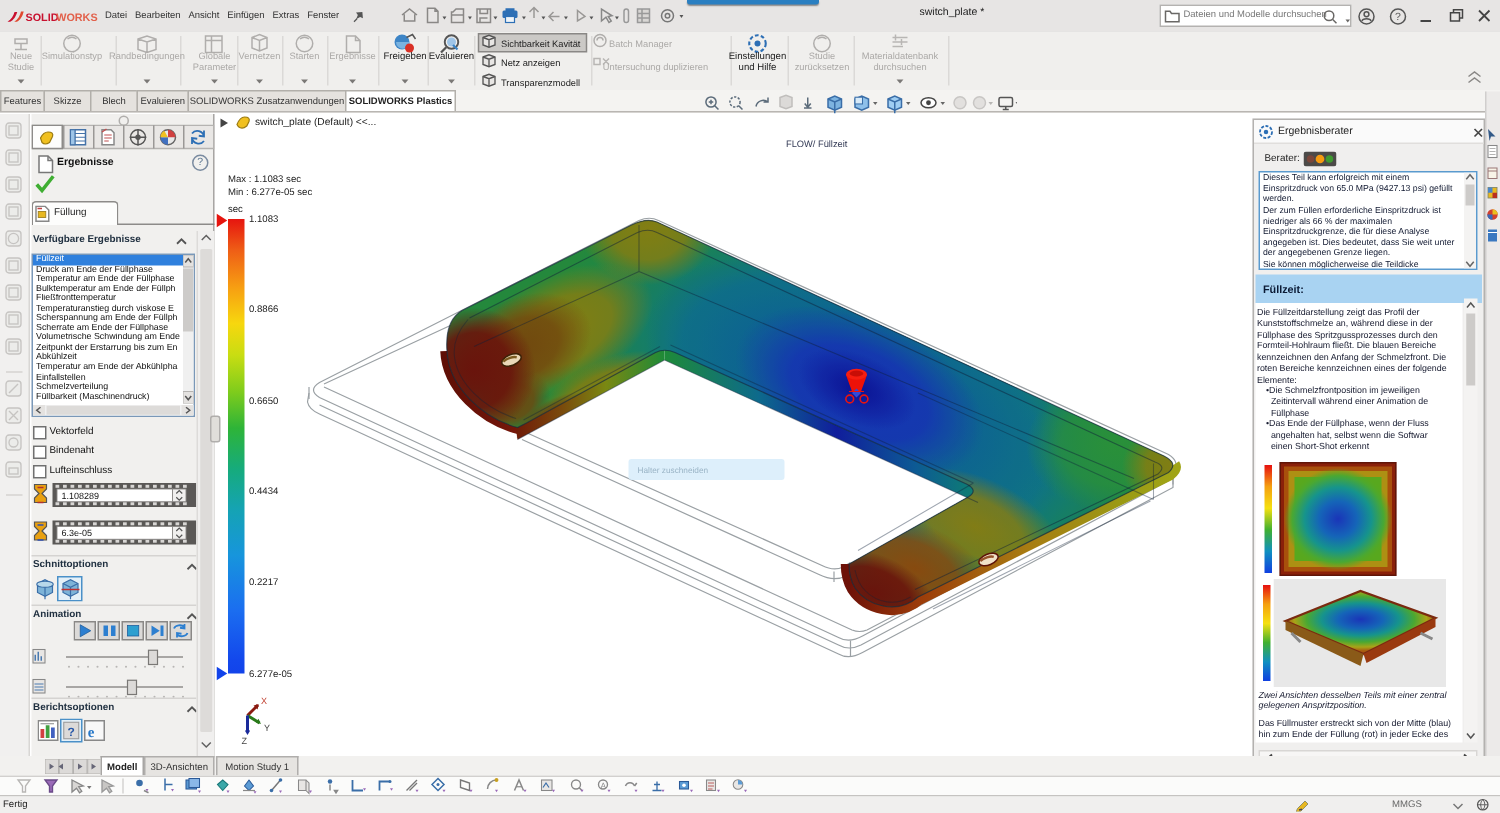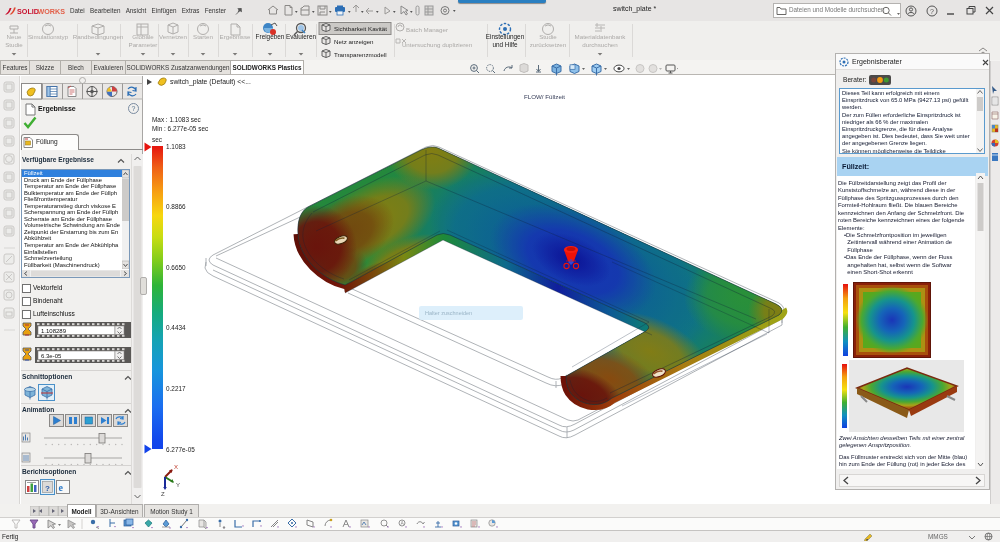--- a/index.html
+++ b/index.html
@@ -830,21 +830,21 @@
   <div class="abs" id="pansb" style="left:110px;top:78px;width:11px;height:350px;background:#f0efee;border-left:1px solid #dddbd9;">
     <svg width="10" height="350">
       <rect x="1" y="0" width="9" height="10" fill="#f0efee"></rect>
         <path d="M2.5,6 l3,-3 3,3" stroke="#606060" fill="none"></path>
       <rect x="1.5" y="12" width="8" height="322" fill="#dddbd9" rx="1"></rect>
       <path d="M2.5,341 l3,3 3,-3" stroke="#606060" fill="none"></path>
     </svg>
   </div>
 </div>
 
-<div class="abs" id="rpanel" style="left:835px;top:53px;width:155px;height:437px;background:#f0efee;border:1px solid #b3b1af;box-sizing:border-box;overflow:hidden;">
+<div class="abs" id="rpanel" style="left:835px;top:79px;width:155px;height:437px;background:#f0efee;border:1px solid #b3b1af;box-sizing:border-box;overflow:hidden;">
   <div class="abs" style="left:0;top:0;width:153px;height:15px;background:#fafafa;border-bottom:1px solid #e0dedc;"></div>
   <div class="abs" style="left:3px;top:3px;">
       <svg width="10" height="10" viewBox="0 0 10 10">
         <circle cx="5" cy="5" r="4" fill="none" stroke="#2d6fb5" stroke-width="1.2" stroke-dasharray="2 1"></circle>
         <circle cx="5" cy="5" r="1.5" fill="#2d6fb5"></circle>
       </svg>
     </div>
   <div class="abs tx" style="left:16px;top:4px;font-size:7px;color:#222;">Ergebnisberater</div>
   <div class="abs" style="left:146px;top:4.5px;">
       <svg width="7" height="7">

